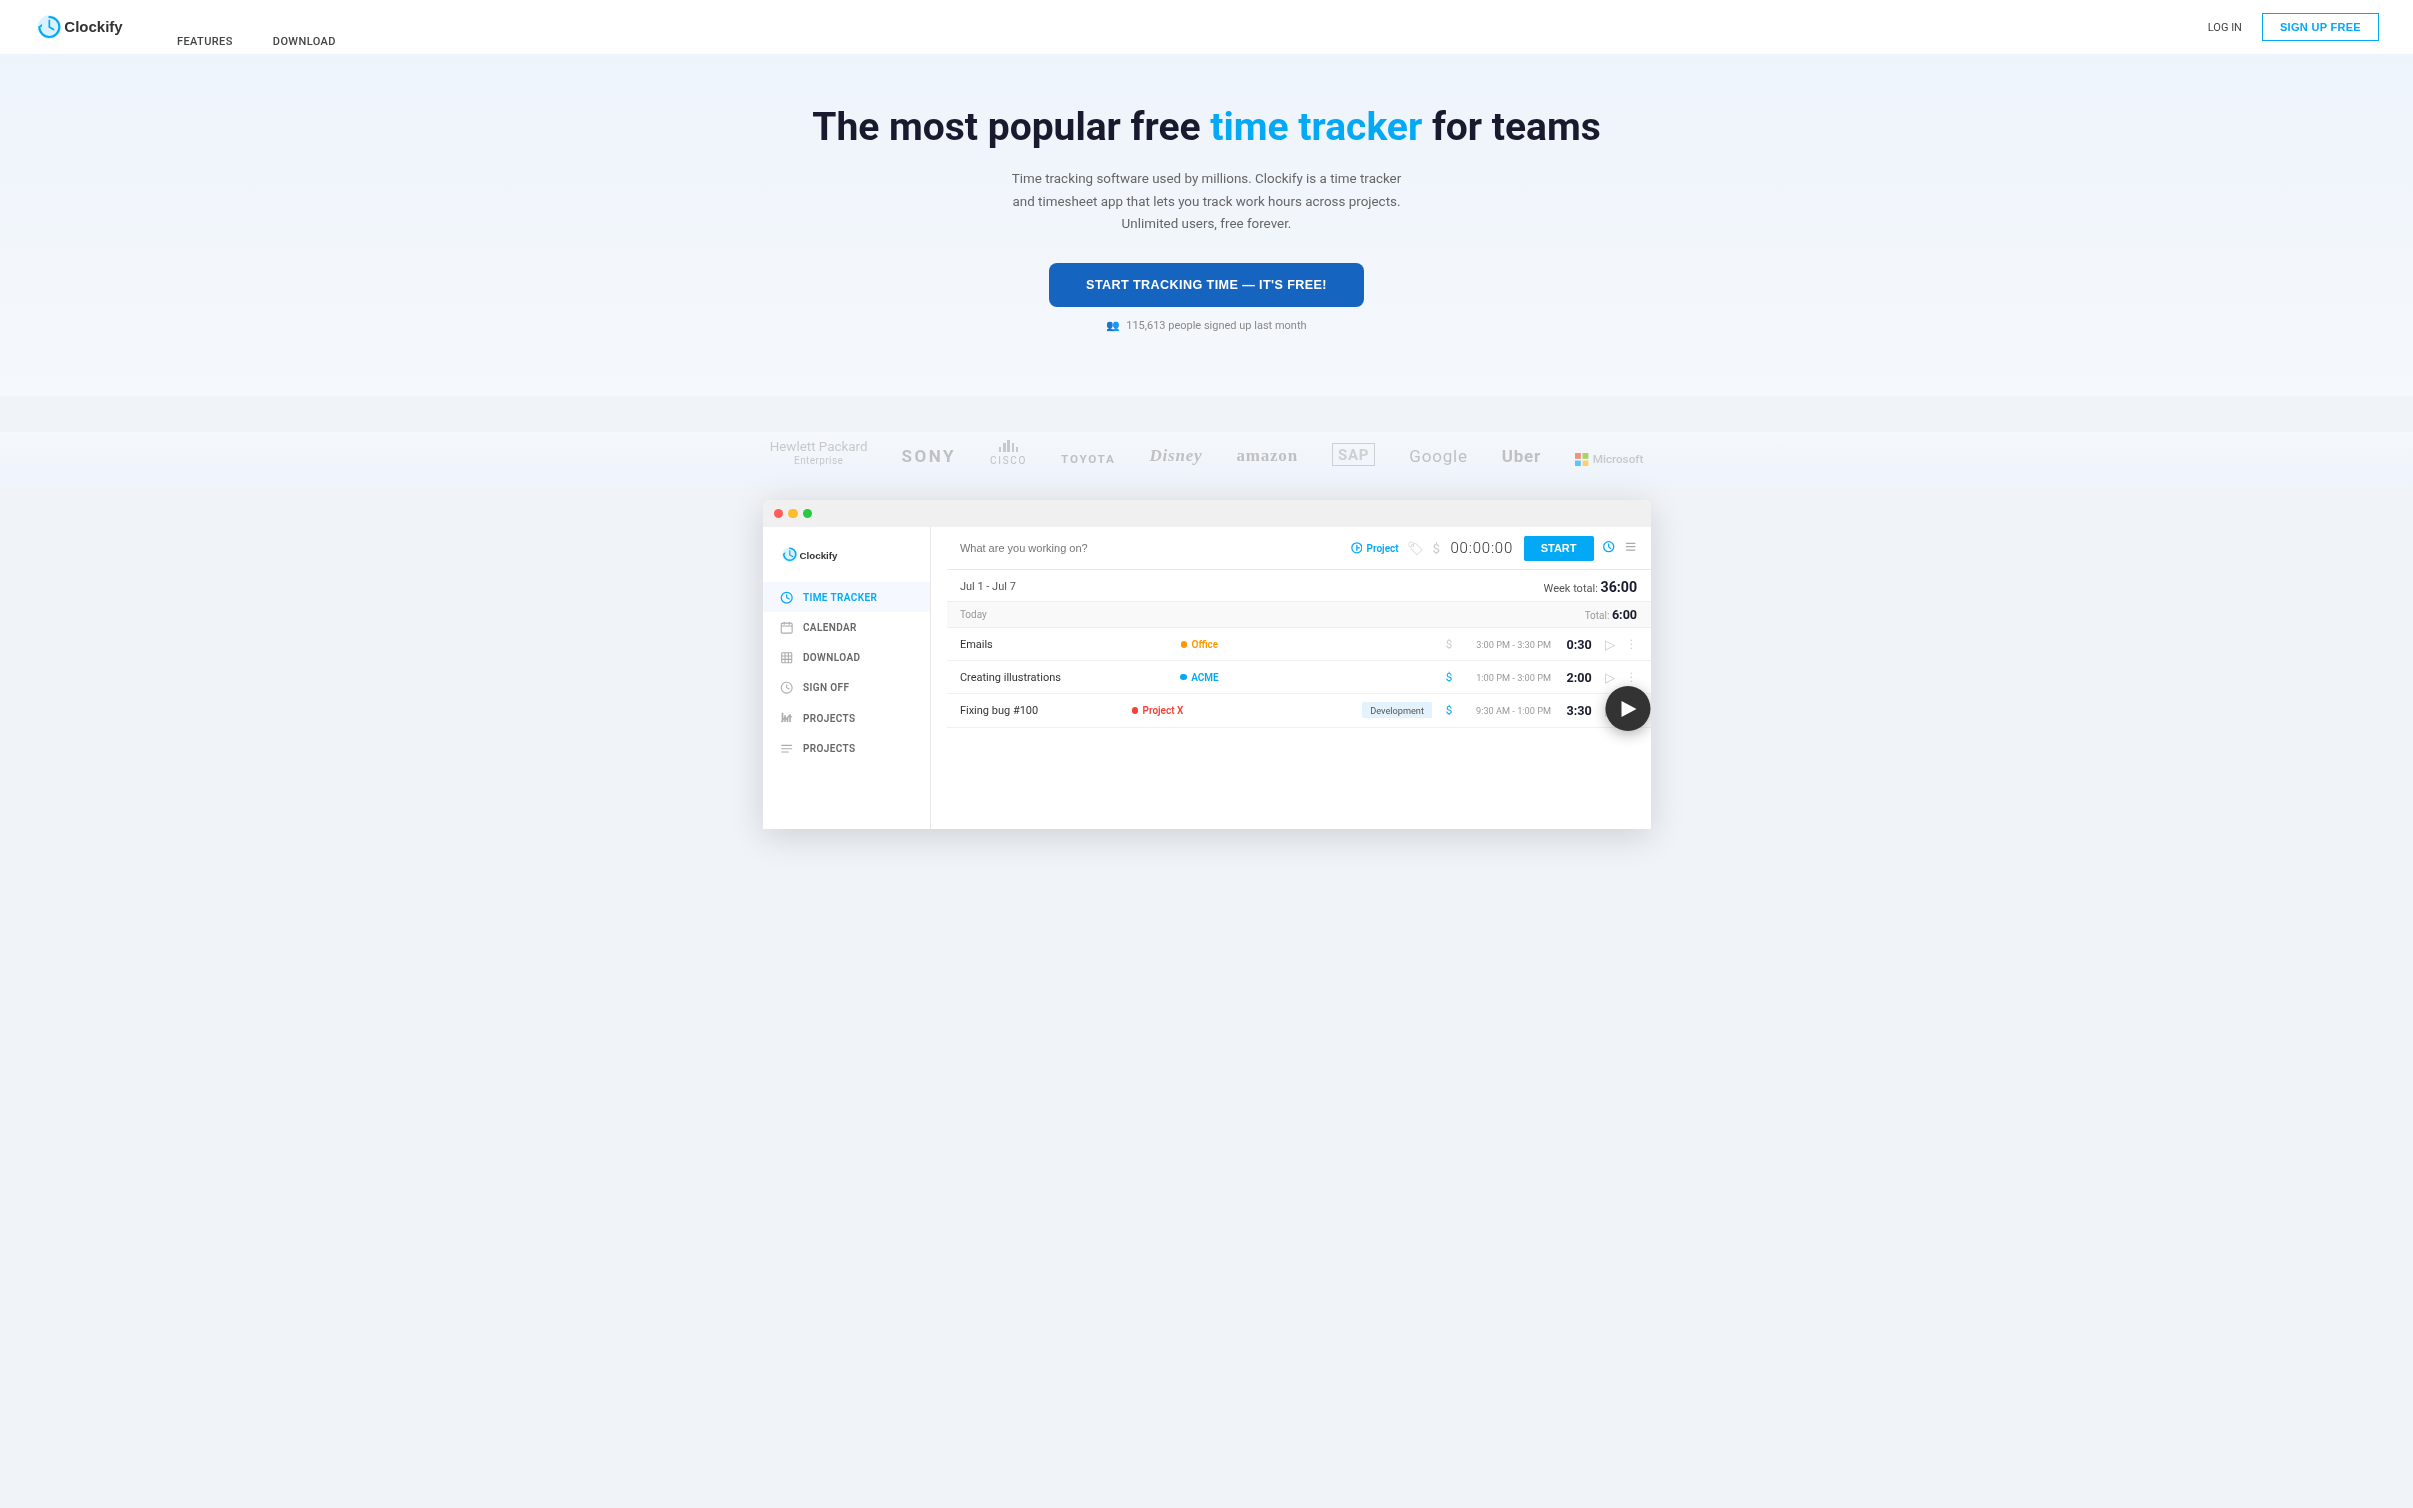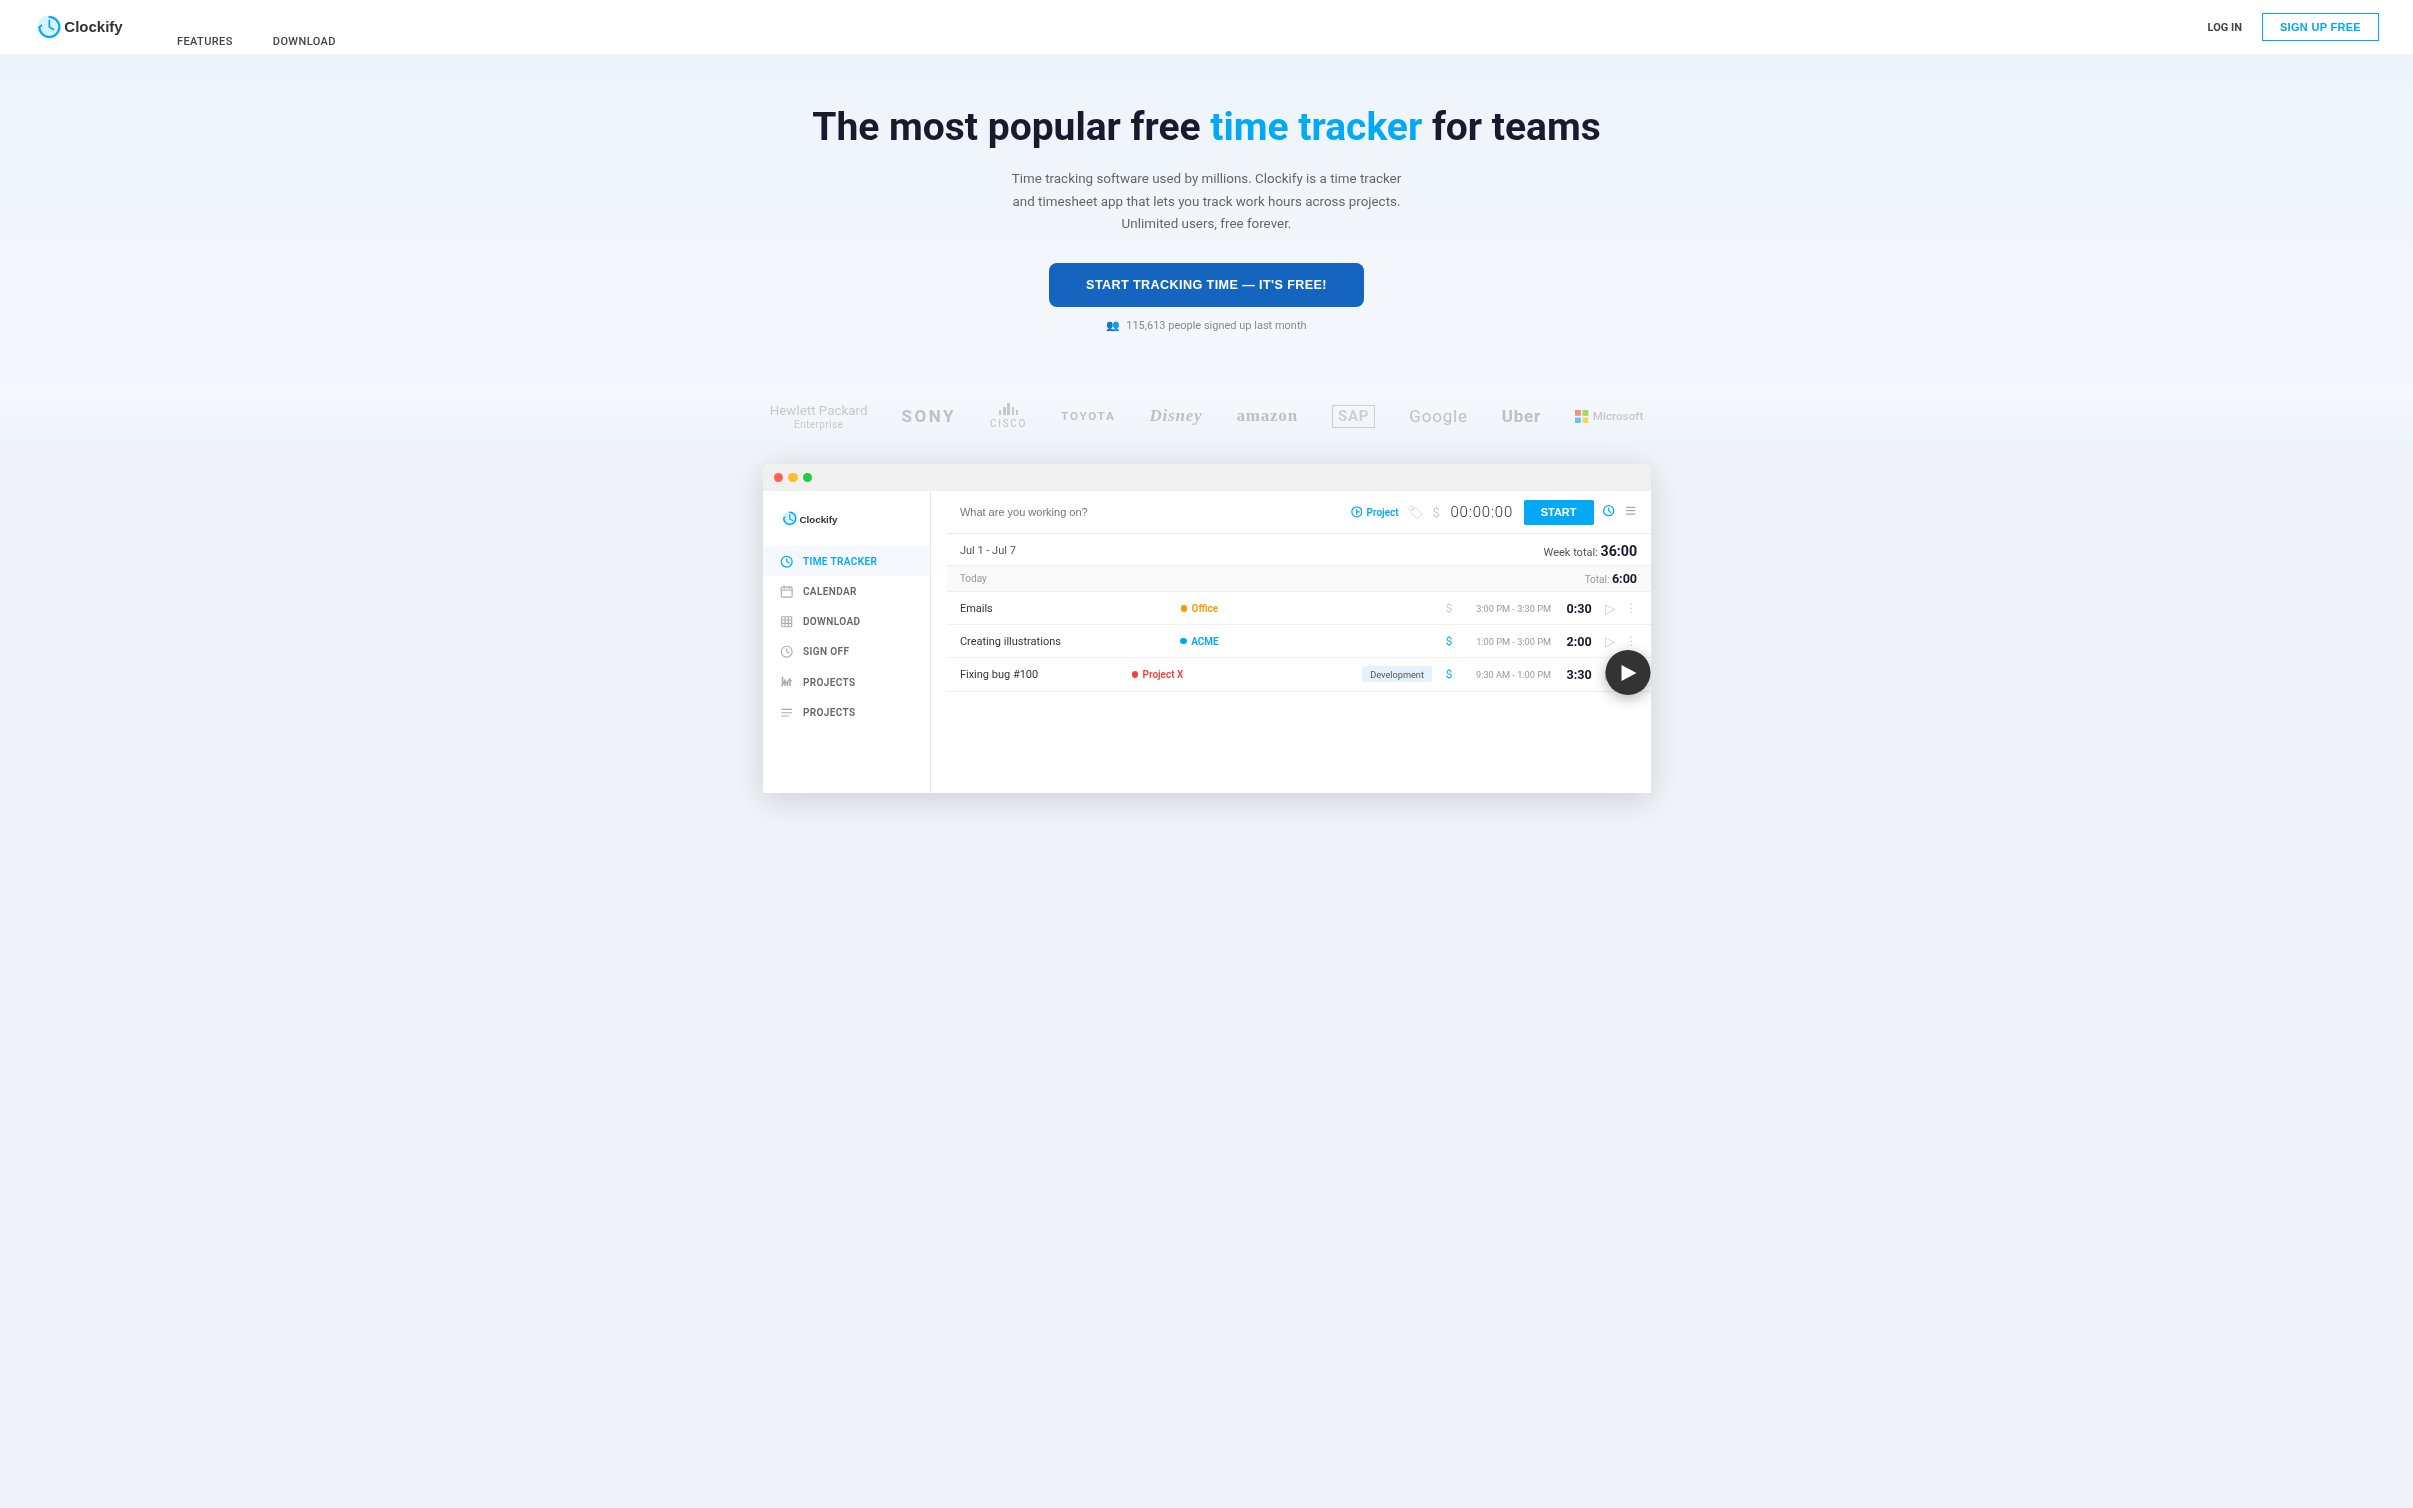--- a/index.html
+++ b/index.html
@@ -12,21 +12,21 @@
       align-items: center;
       padding: 0 34px;
       height: 54px;
       box-shadow: 0 0.8px 2.5px rgba(0,0,0,0.08);
     }
     .navbar-logo { display: flex; align-items: center; margin-right: 34px; }
     .navbar-logo svg { width: 109px; height: 30px; }
     .navbar-links { display: flex; gap: 40px; flex: 1; margin-top: 28px; }
     .navbar-link { font-size: 11px; color: #444; text-decoration: none; letter-spacing: 0.4px; font-weight: 500; cursor: pointer; }
     .navbar-right { display: flex; align-items: center; gap: 20px; }
-    .nav-login { font-size: 11px; color: #444; cursor: pointer; font-weight: 700; }
+    .nav-login { font-size: 11px; color: #444; cursor: pointer; font-weight: 400; }
     .nav-signup {
       border: 1.7px solid #03a9f4;
       color: #03a9f4;
       padding: 6.7px 17px;
       font-size: 11px;
       font-weight: 600;
       cursor: pointer;
       background: transparent;
       letter-spacing: 0.3px;
     }
@@ -67,26 +67,27 @@
     .hero-social-proof {
       font-size: 11px;
       color: #888;
       margin-bottom: 30px;
     }
     .hero-social-proof .people-icon { color: #1565c0; margin-right: 3.4px; }
 
     
     .brands {
       display: flex;
-      align-items: center;
+      align-items: flex-end;
       justify-content: center;
       gap: 34px;
       flex-wrap: wrap;
       padding: 6.7px 34px 17px;
       background: linear-gradient(180deg, #f5f8fc 0%, #eef4fb 100%);
+      margin-top: 36px;
     }
     .brand-logo {
       color: #aaa;
       font-size: 11.7px;
       font-weight: 700;
       letter-spacing: 0.8px;
       opacity: 0.7;
       white-space: nowrap;
     }
 

